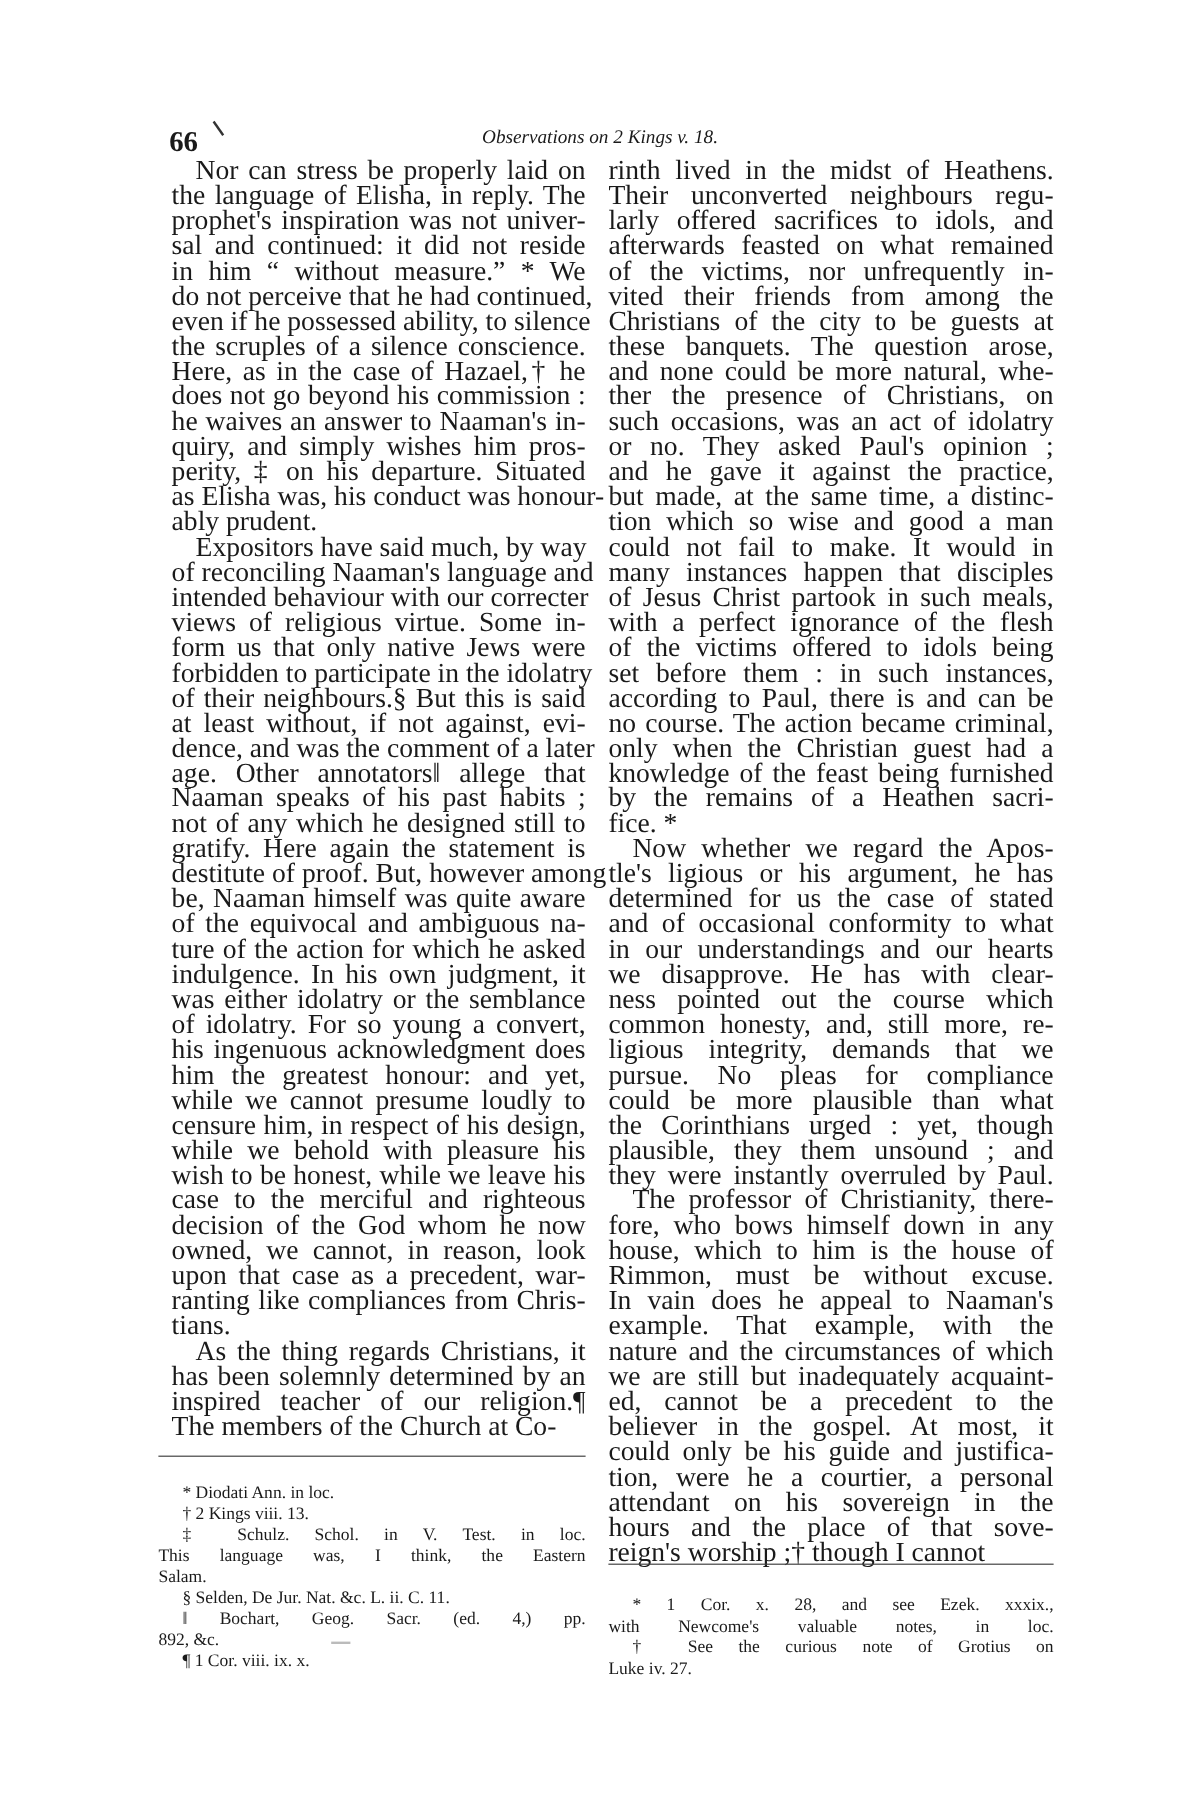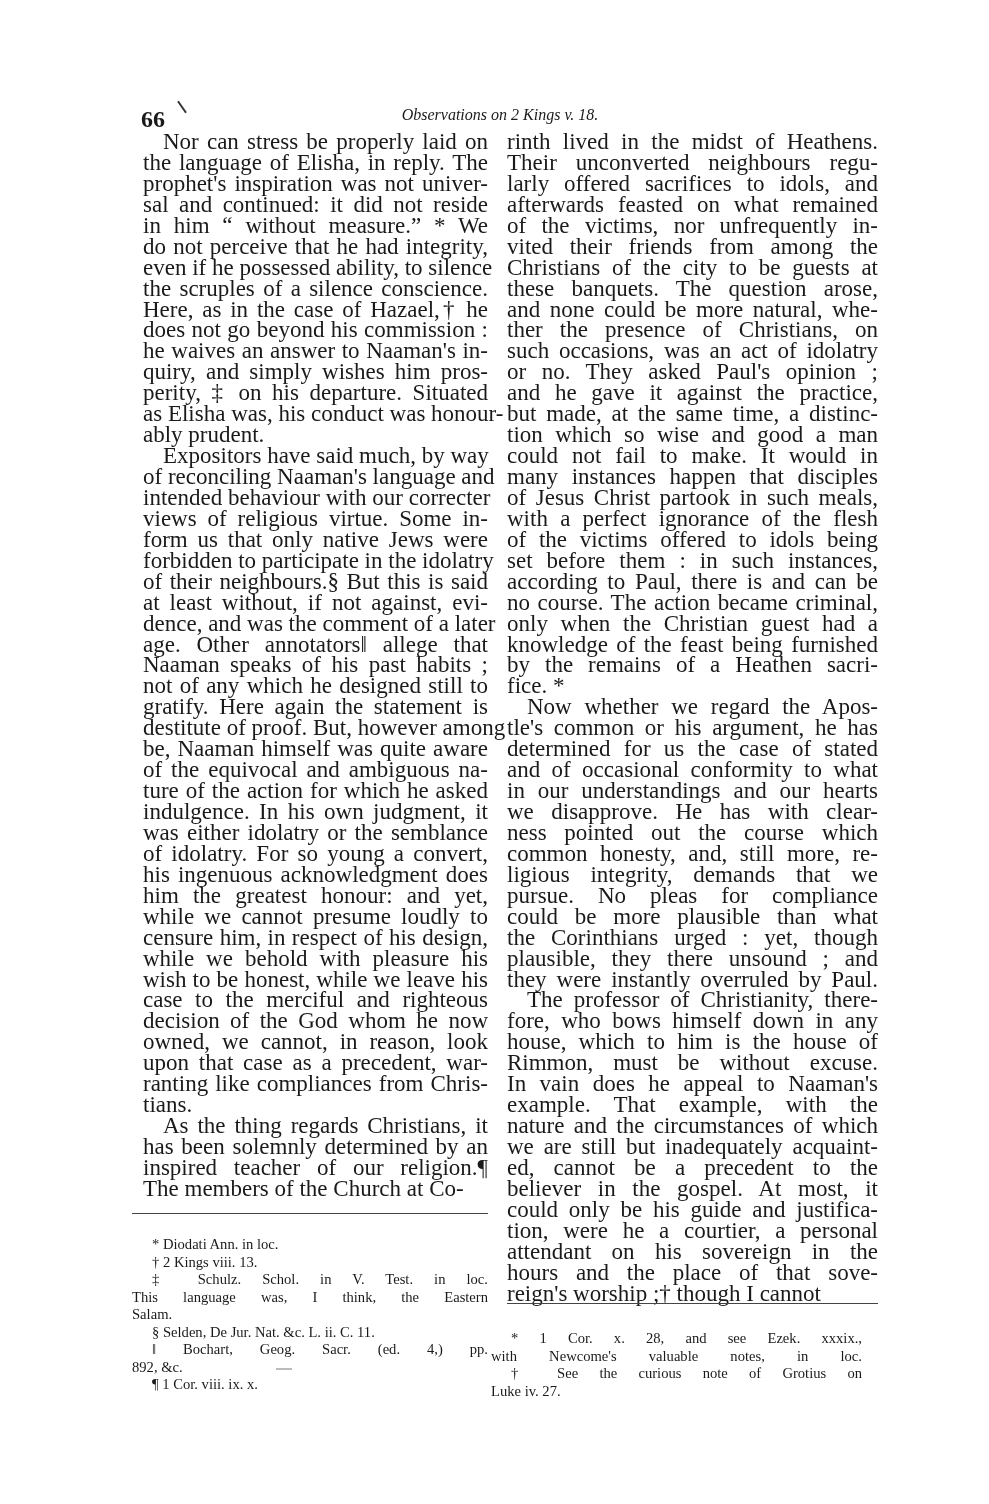--- a/index.html
+++ b/index.html
@@ -16,21 +16,21 @@
   .col.left { left: 143px; width: 345px; }
   .col.right { left: 507px; width: 371px; }
   .line { display: block; white-space: nowrap; text-align-last: justify; height: 20.95px; overflow: visible; }
   .line.last { text-align-last: left; }
   .line.indent { padding-left: 20px; }
   .rule { position: absolute; height: 1px; background: #444; }
   .rule.left { left: 132px; top: 1213px; width: 356px; }
   .rule.right { left: 507px; top: 1303px; width: 371px; }
   .notes { position: absolute; font-size: 14.6px; line-height: 17.5px; margin-top: 12px; }
   .notes.left { left: 132px; top: 1224px; width: 356px; }
-  .notes.right { left: 491px; top: 1318px; width: 371px; }
+  .notes.right { left: 507px; top: 1318px; width: 371px; }
   .note { display: block; white-space: nowrap; }
   .note.indent { padding-left: 20px; }
   .note.just { text-align-last: justify; text-align: justify; }
   .speck { position: absolute; left: 276px; top: 1368px; width: 16px; height: 2px;
            background: #bbb; }
 </style>
 </head>
 <body>
 
 <div class="page">
@@ -38,21 +38,21 @@
   <div class="tick"></div>
   <div class="folio">66</div>
   <div class="running-head">Observations on 2 Kings v. 18.</div>
 
   <div class="col left" id="left-col">
       <span class="line indent">Nor can stress be properly laid on</span>
       <span class="line">the language of Elisha, in reply. The</span>
       <span class="line">prophet's inspiration was not univer-</span>
       <span class="line">sal and continued: it did not reside</span>
       <span class="line">in him “ without measure.” * We</span>
-      <span class="line">do not perceive that he had integrity,</span>
+      <span class="line">do not perceive that he had continued,</span>
       <span class="line">even if he possessed ability, to silence</span>
       <span class="line">the scruples of a silence conscience.</span>
       <span class="line">Here, as in the case of Hazael,† he</span>
       <span class="line">does not go beyond his commission :</span>
       <span class="line">he waives an answer to Naaman's in-</span>
       <span class="line">quiry, and simply wishes him pros-</span>
       <span class="line">perity, ‡ on his departure. Situated</span>
       <span class="line">as Elisha was, his conduct was honour-</span>
       <span class="line last">ably prudent.</span>
       <span class="line indent">Expositors have said much, by way</span>
@@ -114,32 +114,32 @@
       <span class="line">with a perfect ignorance of the flesh</span>
       <span class="line">of the victims offered to idols being</span>
       <span class="line">set before them : in such instances,</span>
       <span class="line">according to Paul, there is and can be</span>
       <span class="line">no course. The action became criminal,</span>
       <span class="line">only when the Christian guest had a</span>
       <span class="line">knowledge of the feast being furnished</span>
       <span class="line">by the remains of a Heathen sacri-</span>
       <span class="line last">fice. *</span>
       <span class="line indent">Now whether we regard the Apos-</span>
-      <span class="line">tle's common or his argument, he has</span>
+      <span class="line">tle's ligious or his argument, he has</span>
       <span class="line">determined for us the case of stated</span>
       <span class="line">and of occasional conformity to what</span>
       <span class="line">in our understandings and our hearts</span>
       <span class="line">we disapprove. He has with clear-</span>
       <span class="line">ness pointed out the course which</span>
       <span class="line">common honesty, and, still more, re-</span>
       <span class="line">ligious integrity, demands that we</span>
       <span class="line">pursue. No pleas for compliance</span>
       <span class="line">could be more plausible than what</span>
       <span class="line">the Corinthians urged : yet, though</span>
-      <span class="line">plausible, they there unsound ; and</span>
+      <span class="line">plausible, they them unsound ; and</span>
       <span class="line">they were instantly overruled by Paul.</span>
       <span class="line indent">The professor of Christianity, there-</span>
       <span class="line">fore, who bows himself down in any</span>
       <span class="line">house, which to him is the house of</span>
       <span class="line">Rimmon, must be without excuse.</span>
       <span class="line">In vain does he appeal to Naaman's</span>
       <span class="line">example. That example, with the</span>
       <span class="line">nature and the circumstances of which</span>
       <span class="line">we are still but inadequately acquaint-</span>
       <span class="line">ed, cannot be a precedent to the</span>

